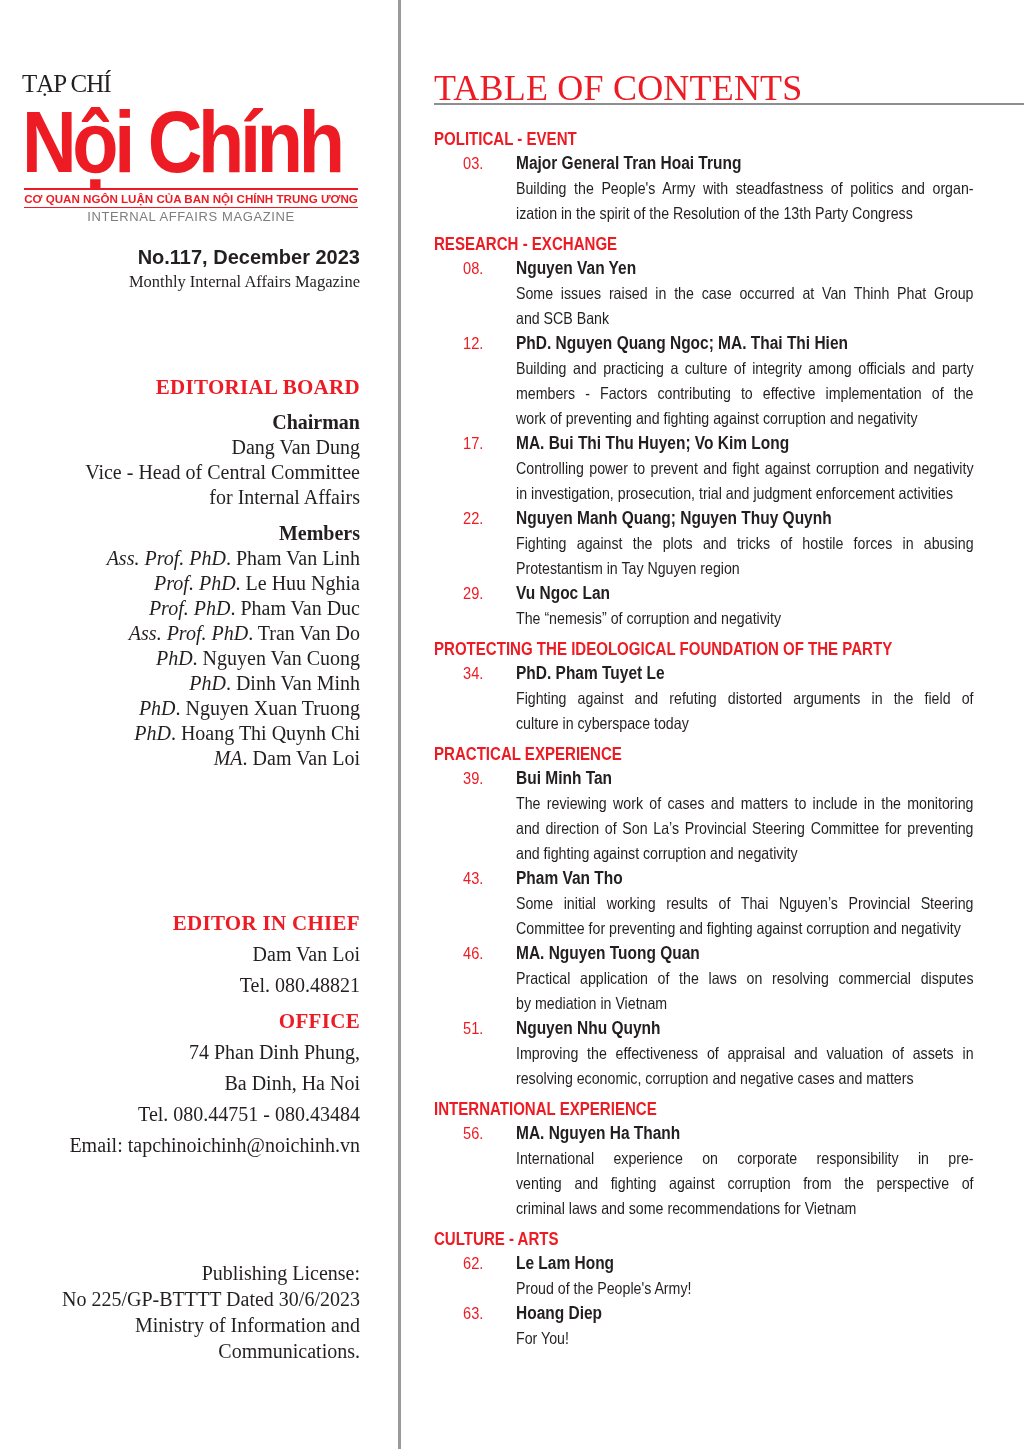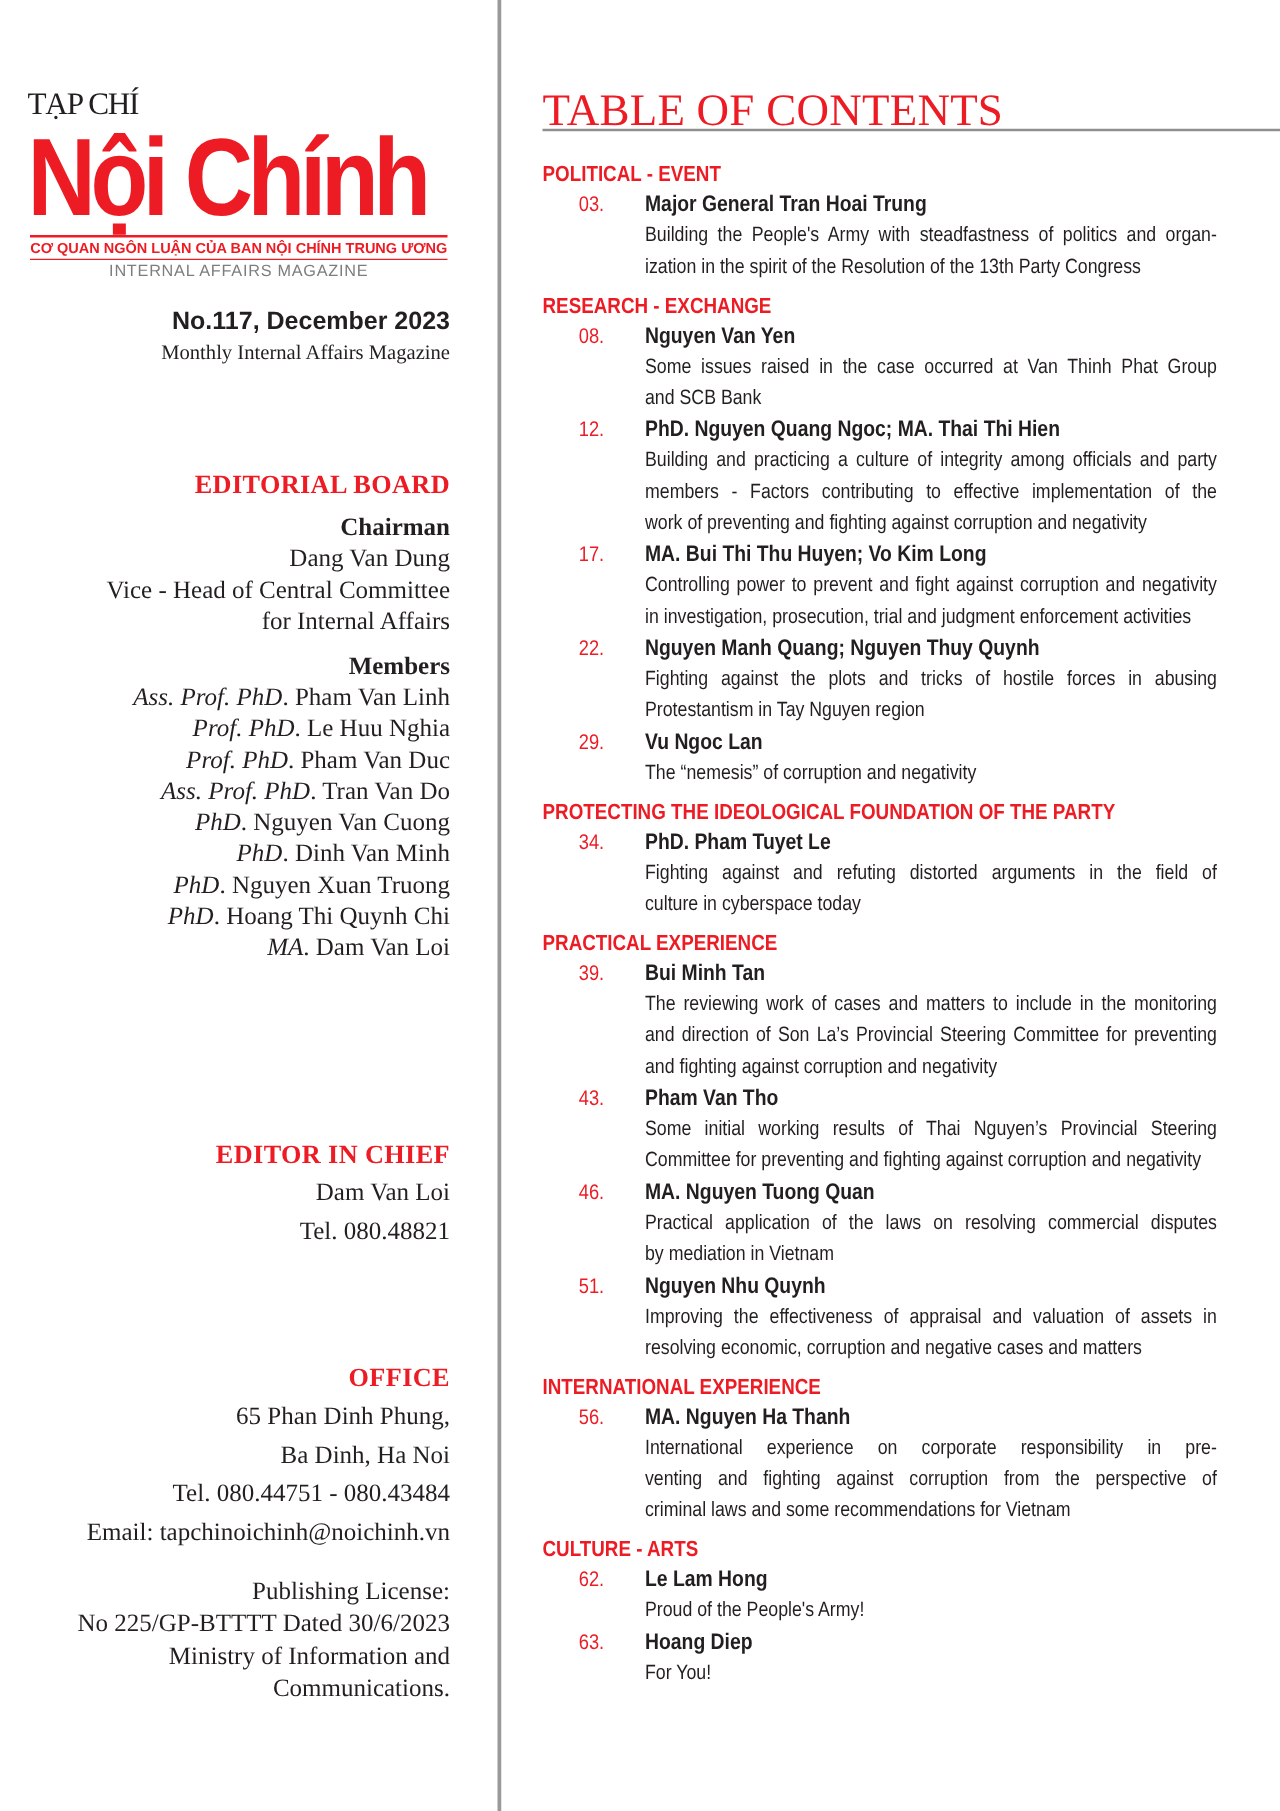--- a/index.html
+++ b/index.html
@@ -134,23 +134,23 @@
         <div class="line"><span class="it">MA</span><span>. Dam Van Loi</span></div>
       </div>
   </div>
 
   <div class="rblock" style="top:884px; line-height:31px;margin-top:24px;">
     <div class="head">EDITOR IN CHIEF</div>
     <div class="line">Dam Van Loi</div>
     <div class="line">Tel. 080.48821</div>
   </div>
 
-  <div class="rblock" style="top:1087px; line-height:31px;">
+  <div class="rblock" style="top:1006px; line-height:31px;">
     <div class="head">OFFICE</div>
-    <div class="line">65 Phan Dinh Phung,</div>
+    <div class="line">74 Phan Dinh Phung,</div>
     <div class="line">Ba Dinh, Ha Noi</div>
     <div class="line">Tel. 080.44751 - 080.43484</div>
     <div class="line">Email: tapchinoichinh@noichinh.vn</div>
   </div>
 
   <div class="rblock" style="top:1260px; line-height:26px;">
     <div class="line">Publishing License:</div>
     <div class="line">No 225/GP-BTTTT Dated 30/6/2023</div>
     <div class="line">Ministry of Information and</div>
     <div class="line">Communications.</div>

